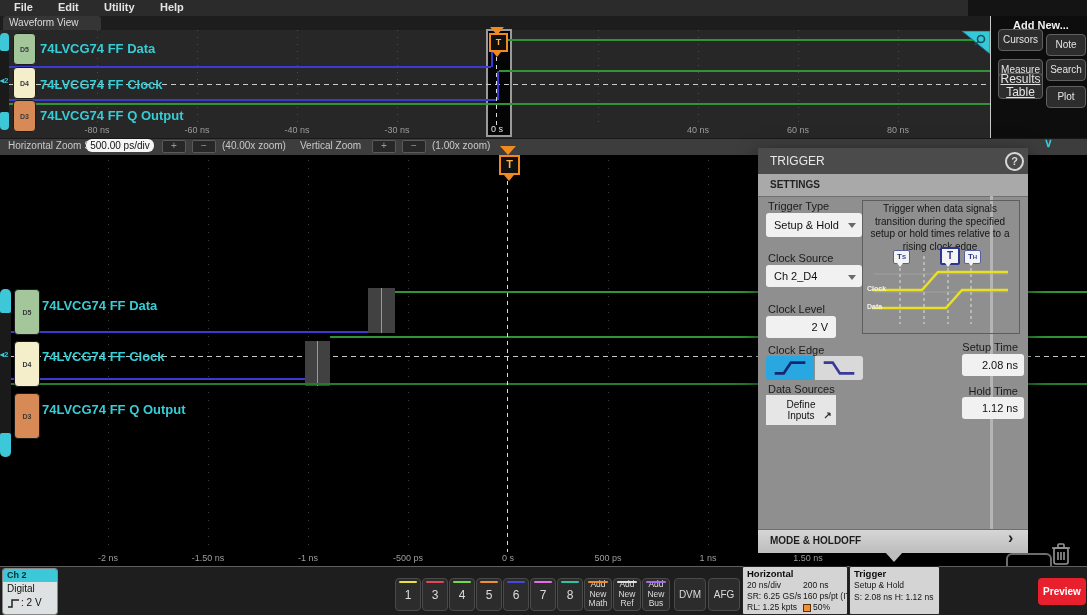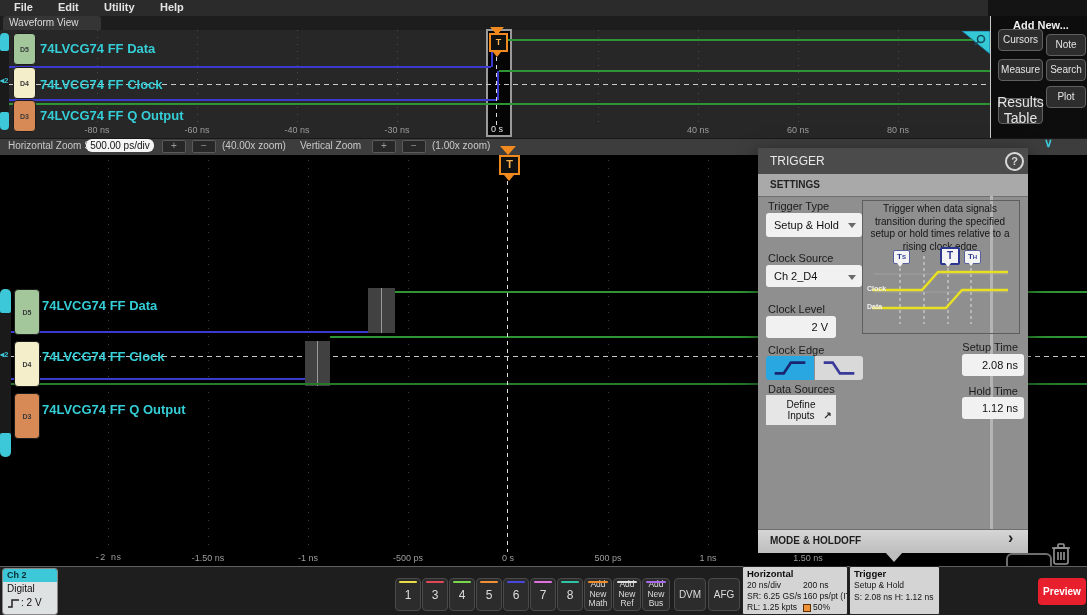--- a/index.html
+++ b/index.html
@@ -1,20 +1,20 @@
 <!DOCTYPE html>
 <html><head>
 <meta charset="utf-8">
 <style>
   html,body{margin:0;padding:0;background:#000;}
   #app{position:relative;width:1087px;height:615px;overflow:hidden;background:#141414;
        font-family:"Liberation Sans",sans-serif;-webkit-font-smoothing:antialiased;}
   .abs{position:absolute;}
   
-  .menubar{left:0;top:0;width:968px;height:16px;background:#2b2b2b;border-bottom:6px solid #b91c1c;padding-left:20px;}
+  .menubar{left:0;top:0;width:968px;height:16px;background:#2b2b2b;border-bottom:6px solid #b91c1c;}
   .menu-item{position:absolute;top:1px;font-size:11px;font-weight:bold;color:#e3e3e3;}
   
   .wview{left:0;top:16px;width:990px;height:122px;background:#272727;border-right:1px solid #c9c9c9;}
   .tabstrip{left:0;top:16px;width:990px;height:14px;background:#1d1d1d;}
   .wtab{left:3px;top:16px;width:92px;height:14px;background:#353535;color:#dcdcdc;font-size:10px;
         padding-left:6px;line-height:14px;border-radius:3px 3px 0 0;}
   .vdots-top{width:1px;top:30px;height:94px;background:repeating-linear-gradient(to bottom,#4d4d4d 0 1px,transparent 1px 7px);}
   .vdots-z{width:1px;top:160px;height:392px;background:repeating-linear-gradient(to bottom,#3c3c3c 0 1px,transparent 1px 8px);}
   .wline{position:absolute;height:2px;}
   .blue{background:#3a3ad0;}
@@ -158,21 +158,21 @@
   <span class="zbtn" style="left:402px">−</span>
   <span class="zlabel" style="left:432px">(1.00x zoom)</span>
   <span class="abs" style="left:1044px;top:136px;color:#3cc8d8;font-size:12px;font-weight:bold;">∨</span>
 
   <div class="abs sidebar"></div>
   <div class="sb-title" style="left:1013px;top:19px;">Add New...</div>
   <div class="btn-dark" style="left:998px;top:29px;width:43px;height:20px;text-align:right;">Cursors</div>
   <div class="btn-dark" style="left:1046px;top:34px;width:38px;height:20px;">Note</div>
   <div class="btn-dark" style="left:998px;top:59px;width:43px;height:20px;">Measure</div>
   <div class="btn-dark" style="left:1046px;top:59px;width:38px;height:20px;">Search</div>
-  <div class="btn-dark addbtn" style="left:998px;top:98px;width:43px;height:24px;font-size:14px;">Results Table</div>
+  <div class="btn-dark addbtn" style="left:998px;top:73px;width:43px;height:24px;font-size:12px;text-decoration:underline;">Results Table</div>
   <div class="btn-dark" style="left:1046px;top:86px;width:38px;height:20px;">Plot</div>
 
   <div class="abs" style="left:0;top:155px;width:1087px;height:411px;background:#000;"></div>
 
   <div class="abs vdots-z" style="left:108px"></div>
   <div class="abs vdots-z" style="left:208px"></div>
   <div class="abs vdots-z" style="left:308px"></div>
   <div class="abs vdots-z" style="left:408px"></div>
   <div class="abs vdots-z" style="left:608px"></div>
   <div class="abs vdots-z" style="left:708px"></div>
@@ -201,21 +201,21 @@
   <div class="dbadge" style="left:14px;top:393px;width:24px;height:44px;background:#d78a55;">D3</div>
   <div class="chlabel" style="left:42px;top:298px;">74LVCG74 FF Data</div>
   <div class="chlabel" style="left:42px;top:349px;">74LVCG74 FF Clock</div>
   <div class="chlabel" style="left:42px;top:402px;">74LVCG74 FF Q Output</div>
 
   <div class="tri" style="left:500px;top:146px;border-left:8px solid transparent;border-right:8px solid transparent;border-top:9px solid #f08a1e;z-index:6;"></div>
   <div class="tbox" style="left:499px;top:155px;width:17px;height:16px;font-size:11px;line-height:15px;z-index:6;">T</div>
   <div class="tri" style="left:504px;top:175px;border-left:5px solid transparent;border-right:5px solid transparent;border-top:6px solid #f08a1e;z-index:6;"></div>
   <div class="vdash" style="left:507px;top:181px;height:371px;"></div>
 
-  <div class="tick" style="left:108px;top:553px;font-family:Liberation Mono, monospace;">-2 ns</div>
+  <div class="tick" style="left:108px;top:553px;">-2 ns</div>
   <div class="tick" style="left:208px;top:553px;">-1.50 ns</div>
   <div class="tick" style="left:308px;top:553px;">-1 ns</div>
   <div class="tick" style="left:408px;top:553px;">-500 ps</div>
   <div class="tick" style="left:508px;top:553px;">0 s</div>
   <div class="tick" style="left:608px;top:553px;">500 ps</div>
   <div class="tick" style="left:708px;top:553px;">1 ns</div>
   <div class="tick" style="left:808px;top:553px;">1.50 ns</div>
 
   <div class="abs panel"></div>
   <div class="panel-title"></div>

